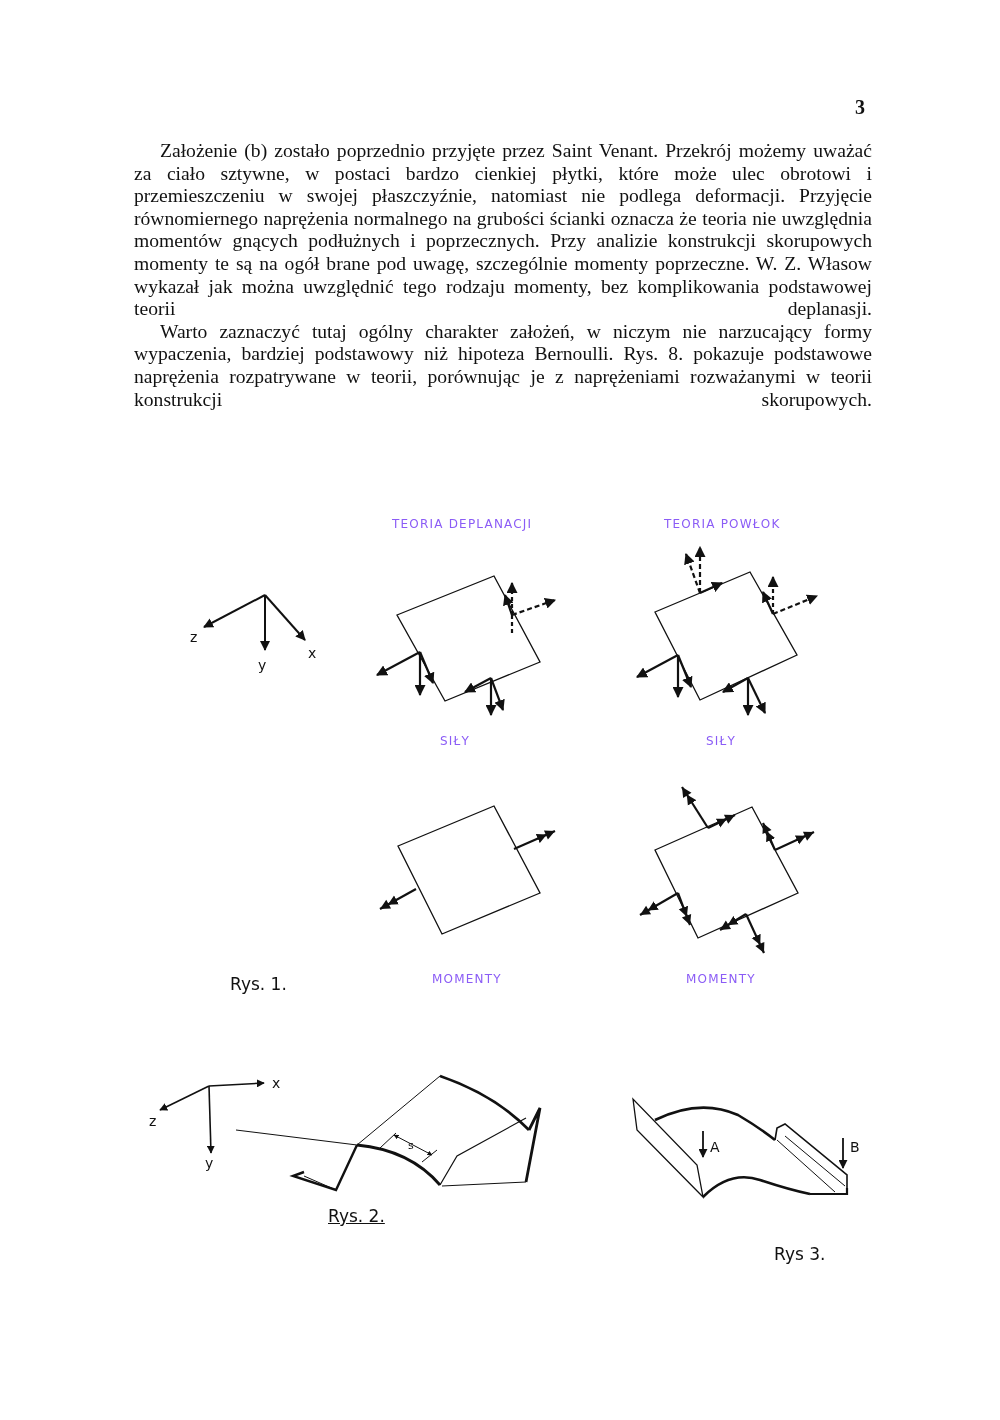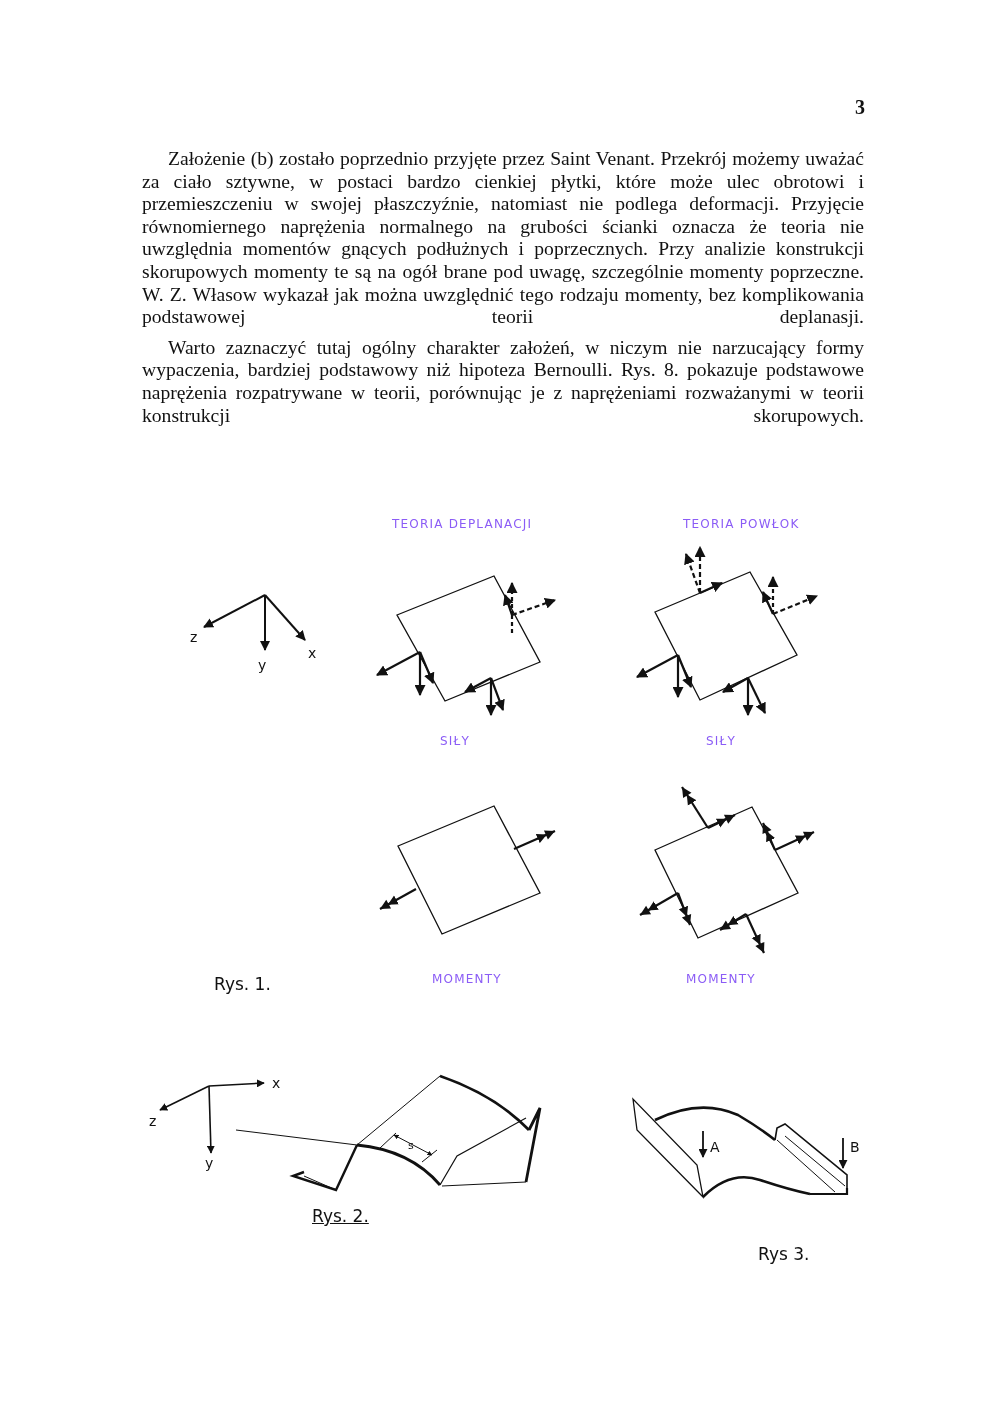--- a/index.html
+++ b/index.html
@@ -1,38 +1,38 @@
 <!DOCTYPE html>
 <html><head>
 <meta charset="utf-8">
 <style>
   html, body { margin: 0; padding: 0; background: #ffffff; }
   body { width: 1000px; height: 1420px; position: relative; overflow: hidden;
          font-family: "Liberation Serif", "DejaVu Serif", serif; color: #111; }
   .page-number { position: absolute; left: 855px; top: 96px; font-size: 20px; font-weight: bold; }
   .body-text { position: absolute; left: 134px; top: 140px; width: 738px; font-size: 19.6px; line-height: 22.6px; text-align: justify; }
-  .body-text p { margin: 8px; text-indent: 26px; text-align-last: justify; }
+  .body-text p { margin: 0; text-indent: 26px; text-align-last: justify; }
   .body-text p.last { text-align-last: justify; }
   .lbl { position: absolute; font-family: "DejaVu Sans", sans-serif; font-size: 12px; letter-spacing: 1.2px; color: #8b5cf6; }
-  .caption { position: absolute; font-family: "DejaVu Sans", sans-serif; font-size: 17px; color: #111; }
+  .caption { position: absolute; font-family: "DejaVu Sans", sans-serif; font-size: 17px; color: #111; margin-left: 16px; }
   svg.fig { position: absolute; left: 0; top: 0; }
   .ax { font-family: "DejaVu Sans", sans-serif; font-size: 14px; fill: #111; }
 </style>
 </head>
 <body>
 
 <div class="page-number">3</div>
 
 <div class="body-text">
   <p>Założenie (b) zostało poprzednio przyjęte przez Saint Venant. Przekrój możemy uważać za ciało sztywne, w postaci bardzo cienkiej płytki, które może ulec obrotowi i przemieszczeniu w swojej płaszczyźnie, natomiast nie podlega deformacji. Przyjęcie równomiernego naprężenia normalnego na grubości ścianki oznacza że teoria nie uwzględnia momentów gnących podłużnych i poprzecznych. Przy analizie konstrukcji skorupowych momenty te są na ogół brane pod uwagę, szczególnie momenty poprzeczne. W. Z. Własow wykazał jak można uwzględnić tego rodzaju momenty, bez komplikowania podstawowej teorii deplanasji.</p>
   <p class="last" style="text-align-last:justify">Warto zaznaczyć tutaj ogólny charakter założeń, w niczym nie narzucający formy wypaczenia, bardziej podstawowy niż hipoteza Bernoulli. Rys. 8. pokazuje podstawowe naprężenia rozpatrywane w teorii, porównując je z naprężeniami rozważanymi w teorii konstrukcji skorupowych.</p>
 </div>
 
 <div class="lbl" style="left:392px; top:517px;">TEORIA DEPLANACJI</div>
-<div class="lbl" style="left:683px; top:517px;">TEORIA POWŁOK</div>
+<div class="lbl" style="left:664px; top:517px;">TEORIA POWŁOK</div>
 <div class="lbl" style="left:440px; top:734px;">SIŁY</div>
 <div class="lbl" style="left:706px; top:734px;">SIŁY</div>
 <div class="lbl" style="left:432px; top:972px;">MOMENTY</div>
 <div class="lbl" style="left:686px; top:972px;">MOMENTY</div>
 <div class="caption" style="left:214px; top:974px;">Rys. 1.</div>
 
 <div class="caption" style="left:312px; top:1206px;text-decoration:underline;">Rys. 2.</div>
 <div class="caption" style="left:758px; top:1244px;">Rys 3.</div>
 
 <svg class="fig" width="1000" height="1420" viewBox="0 0 1000 1420">

